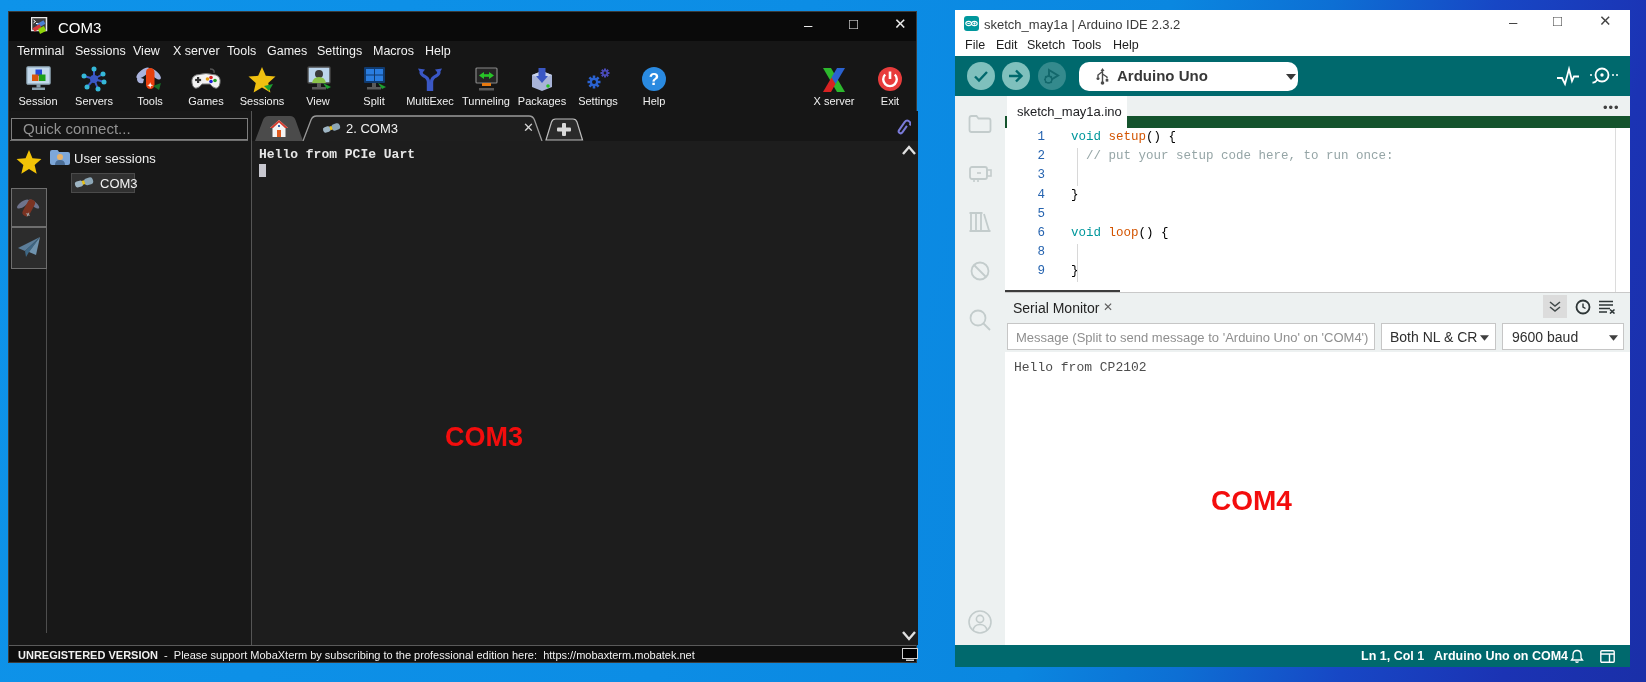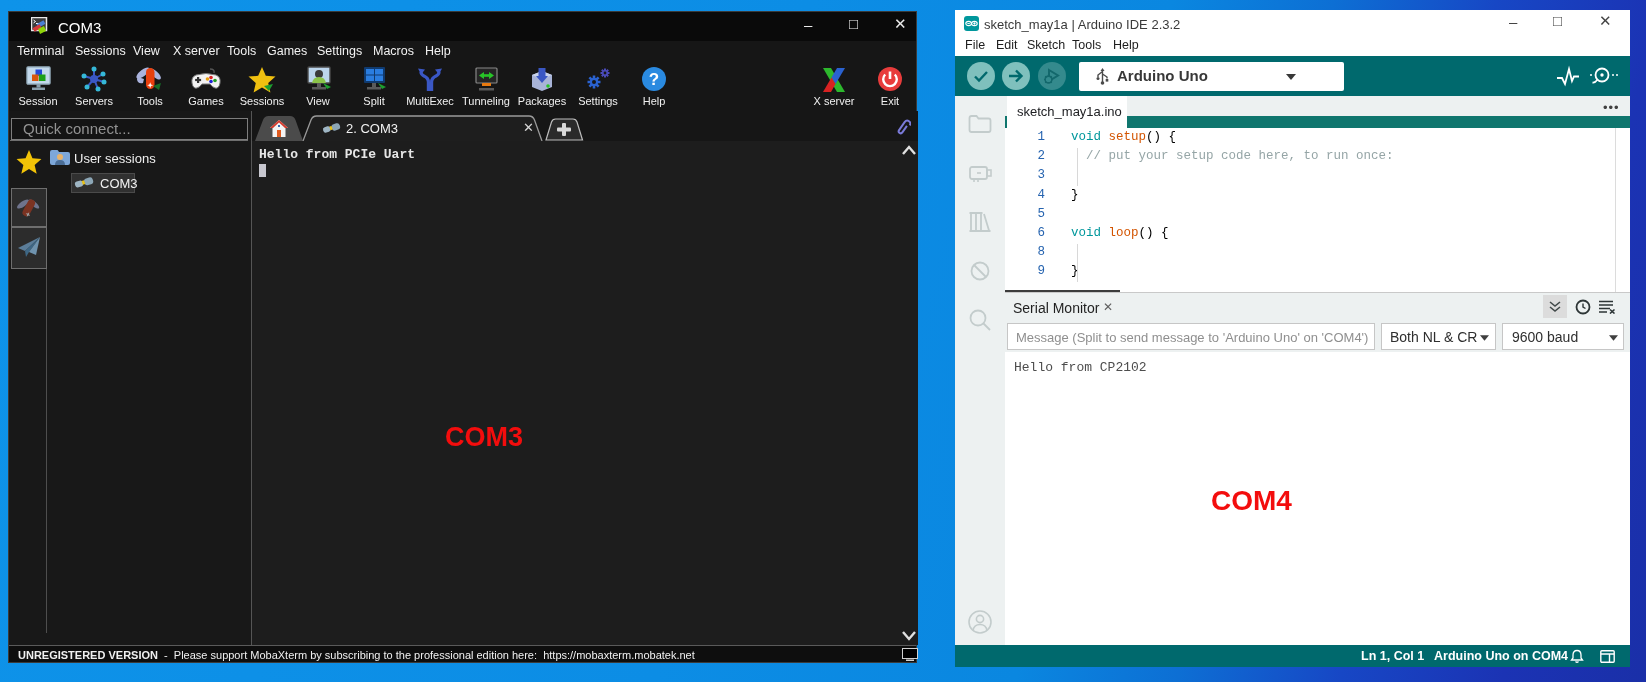--- a/index.html
+++ b/index.html
@@ -31,21 +31,21 @@
 #m-tree { position:absolute; left:38px; top:34px; width:204px; height:499px; background:#181818; }
 #m-sep { position:absolute; left:242px; top:99px; width:1px; height:534px; background:#555; }
 
 
 #m-termwrap { position:absolute; left:243px; top:99px; width:666px; height:534px; background:#161616; }
 #m-tabs { position:absolute; left:0; top:0; width:100%; height:30px; }
 #m-term { position:absolute; left:0; top:30px; width:666px; height:504px; background:#1d1d1d; color:#e6e6e6; font-family:"Liberation Mono", monospace; font-size:13px; font-weight:bold; }
 #m-status { position:absolute; left:0; top:633px; width:907px; height:17px; background:#0e0e0e; border-top:1px solid #5a5a5a; color:#f0f0f0; font-size:11px; }
 
 
-#ard { position:absolute; left:955px; top:10px; width:675px; height:657px; background:#0f766e; }
+#ard { position:absolute; left:955px; top:10px; width:675px; height:657px; background:#14532d; }
 #a-title { position:absolute; left:0; top:0; width:100%; height:28px; background:#ffffff; }
 #a-title .ttxt { position:absolute; left:29px; top:7px; color:#3a3a3a; font-size:13px; }
 #a-menu { position:absolute; left:0; top:28px; width:100%; height:18px; background:#ffffff; color:#1d1d1d; font-size:12.5px; }
 #a-menu span { position:absolute; top:0px; }
 #a-tool { position:absolute; left:0; top:46px; width:100%; height:40px; background:#00696d; }
 #a-side { position:absolute; left:0; top:86px; width:50px; height:549px; background:#edf1f1; }
 #a-tabbar { position:absolute; left:50px; top:86px; width:625px; height:20px; background:#edf1f1; }
 #a-tab1 { position:absolute; left:2px; top:0px; width:120px; height:32px; background:#ffffff; color:#202124; font-size:13px; line-height:32px; padding-left:10px; }
 #a-editor { position:absolute; left:50px; top:118px; width:625px; height:164px; background:#ffffff; font-family:"Liberation Mono", monospace; font-size:12.5px; overflow:hidden; }
 #a-serial { position:absolute; left:50px; top:282px; width:625px; height:353px; background:#edf1f1; }
@@ -376,21 +376,21 @@
       <path d="M7 14 L19 14 M14 8.5 L19.5 14 L14 19.5" stroke="#00696d" stroke-width="2.4" fill="none"></path>
     </svg>
 
     <svg width="28" height="28" style="position:absolute;left:83px;top:6px" viewBox="0 0 28 28">
       <circle cx="14" cy="14" r="14" fill="#348a8d"></circle>
       <path d="M11 8 L20 13.5 L11 19 Z" stroke="#13686c" stroke-width="2" fill="none"></path>
       <circle cx="10.5" cy="17.5" r="3.4" fill="#348a8d" stroke="#13686c" stroke-width="1.6"></circle>
       <path d="M10.5 12.6 L10.5 14 M6 17.5 L7.5 17.5 M13.5 17.5 L15 17.5 M7.2 14.2 L8.3 15.3 M13.8 14.2 L12.7 15.3 M7.2 20.8 L8.3 19.7 M13.8 20.8 L12.7 19.7" stroke="#13686c" stroke-width="1.2"></path>
     </svg>
 
-    <div style="position:absolute;left:124px;top:6px;width:265px;height:29px;background:#ffffff;border-radius:2px">
+    <div style="position:absolute;left:124px;top:6px;width:219px;height:29px;background:#ffffff;border-radius:10px">
       <svg width="13" height="17" style="position:absolute;left:17px;top:6px" viewBox="0 0 13 17">
         <path d="M6.5 16 L6.5 2 M6.5 3.5 L2 7 L2 9 M6.5 6 L11 9 L11 10.5" stroke="#4a4a4a" stroke-width="1.4" fill="none"></path>
         <path d="M6.5 0 L8.5 3 L4.5 3 Z" fill="#4a4a4a"></path>
         <circle cx="2" cy="10.5" r="1.5" fill="#4a4a4a"></circle>
         <rect x="9.7" y="11" width="2.6" height="2.6" fill="#4a4a4a"></rect>
         <circle cx="6.5" cy="15" r="1.8" fill="#4a4a4a"></circle>
       </svg>
       <span style="position:absolute;left:38px;top:5px;font-size:15px;font-weight:bold;color:#383838">Arduino Uno</span>
       <svg width="10" height="6" style="position:absolute;left:207px;top:12px" viewBox="0 0 10 6">
           <path d="M0 0 L10 0 L5 6 Z" fill="#383838"></path>

